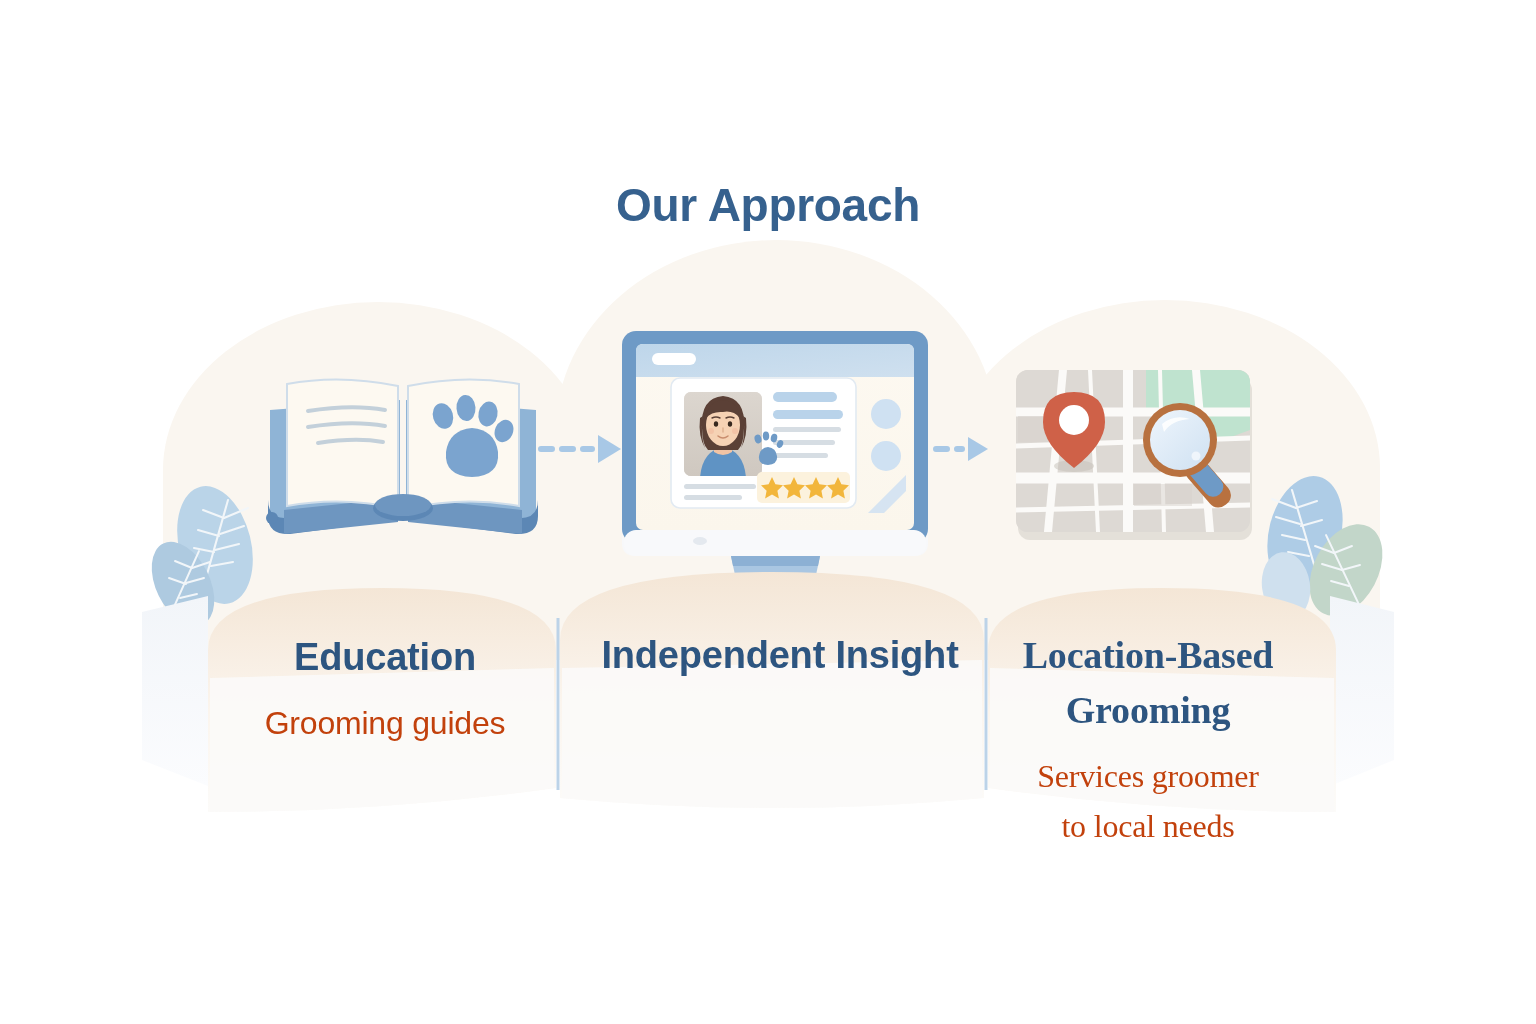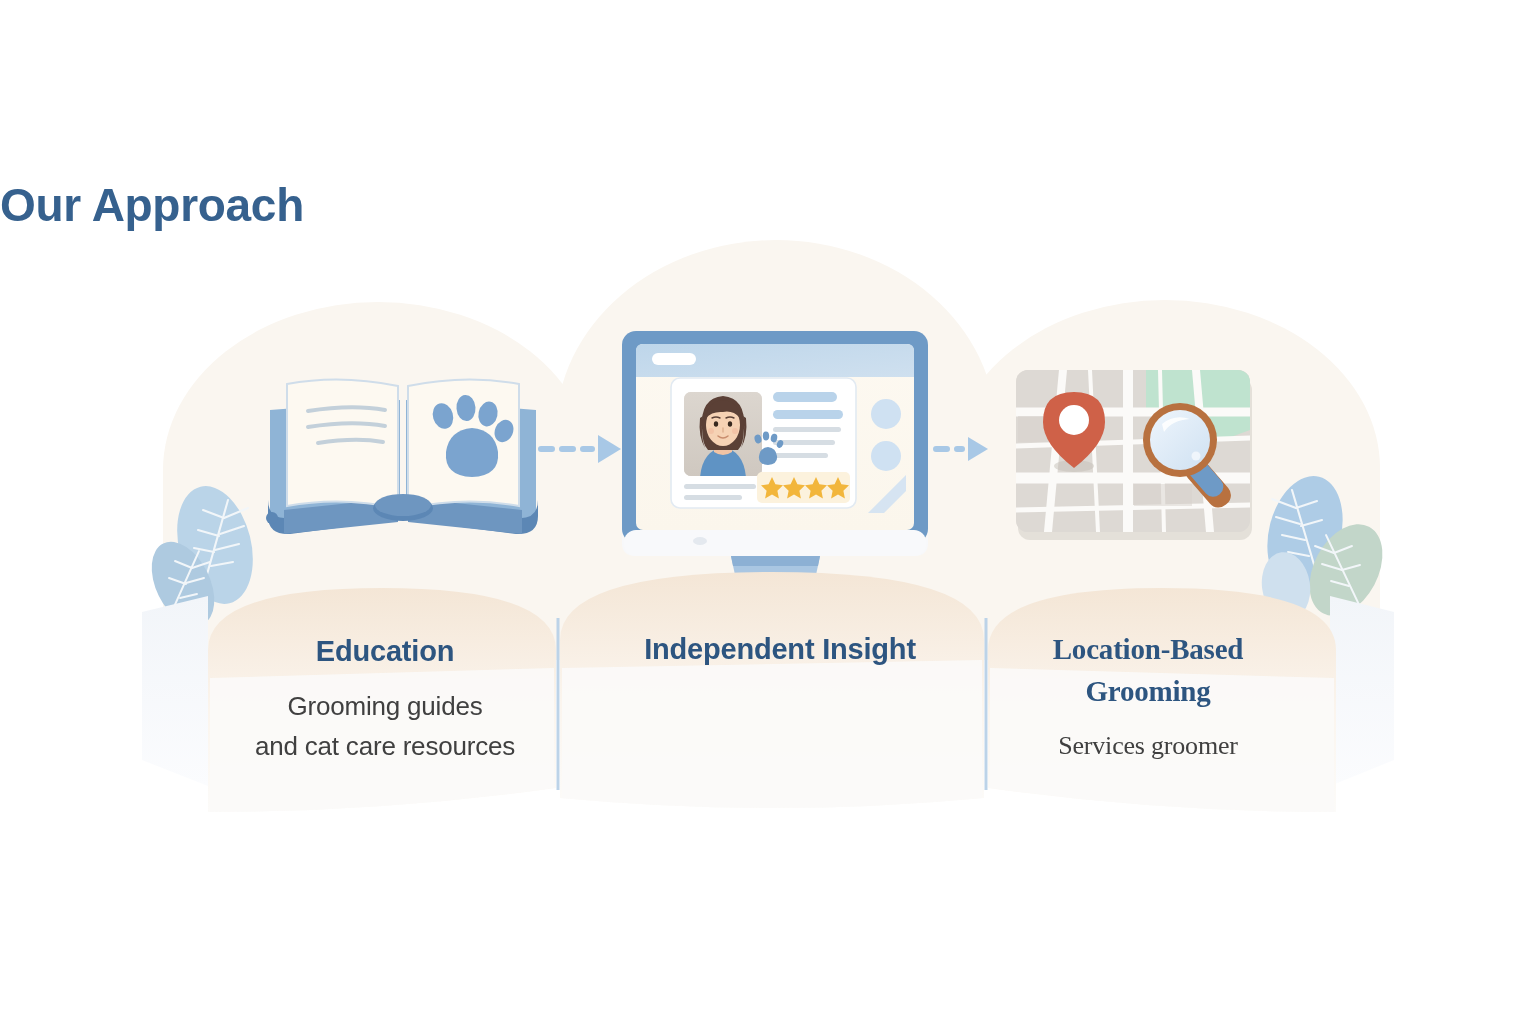--- a/index.html
+++ b/index.html
@@ -9,42 +9,43 @@
     font-family:"Liberation Sans", sans-serif;
     overflow:hidden;
     position:relative;
   }
   #stage{position:absolute;inset:0;width:1536px;height:1024px;}
   #stage > svg{position:absolute;top:0;left:0;}
 
   .title{
     position:absolute;
     top:178px;left:0;width:1536px;
+    text-align:center;
     font-size:46px;
     font-weight:700;
     color:#36618e;
     letter-spacing:-0.3px;
   }
 
   .panel-text{
     position:absolute;
     text-align:center;
     width:360px;
   }
   .p-head{
-    font-size:29px;
+    font-size:38px;
     font-weight:700;
     color:#2d5580;
     line-height:1.45;
     letter-spacing:-0.2px;
   }
   .p-body{
-    font-size:26px;
+    font-size:32px;
     font-weight:400;
-    color:#404040;
+    color:#c2410c;
     line-height:1.55;
     margin-top:14px;
     letter-spacing:-0.2px;
   }
   #t1{left:205px;top:630px;}
   #t2{left:600px;top:628px;}
   #t3{left:968px;top:628px;font-family:Liberation Serif, serif;}
 </style>
 </head>
 <body>
@@ -325,33 +326,33 @@
       <line x1="986" y1="618" x2="986" y2="790" stroke="#bcd3e8" stroke-width="3"></line>
     </g>
   </svg>
 
   <div class="title">Our Approach</div>
 
   <div class="panel-text" id="t1">
     <div class="p-head">Education</div>
     <div class="p-body">
       <div>Grooming guides</div>
-      <div>and cat care resources</div>
     </div>
   </div>
 
   <div class="panel-text" id="t2">
     <div class="p-head">Independent Insight</div>
     <div class="p-body">
     </div>
   </div>
 
   <div class="panel-text" id="t3">
     <div class="p-head">
       <div>Location-Based</div>
       <div>Grooming</div>
     </div>
     <div class="p-body">
       <div>Services groomer</div>
+      <div>to local needs</div>
     </div>
   </div>
 
 </div>
 
 </body></html>

